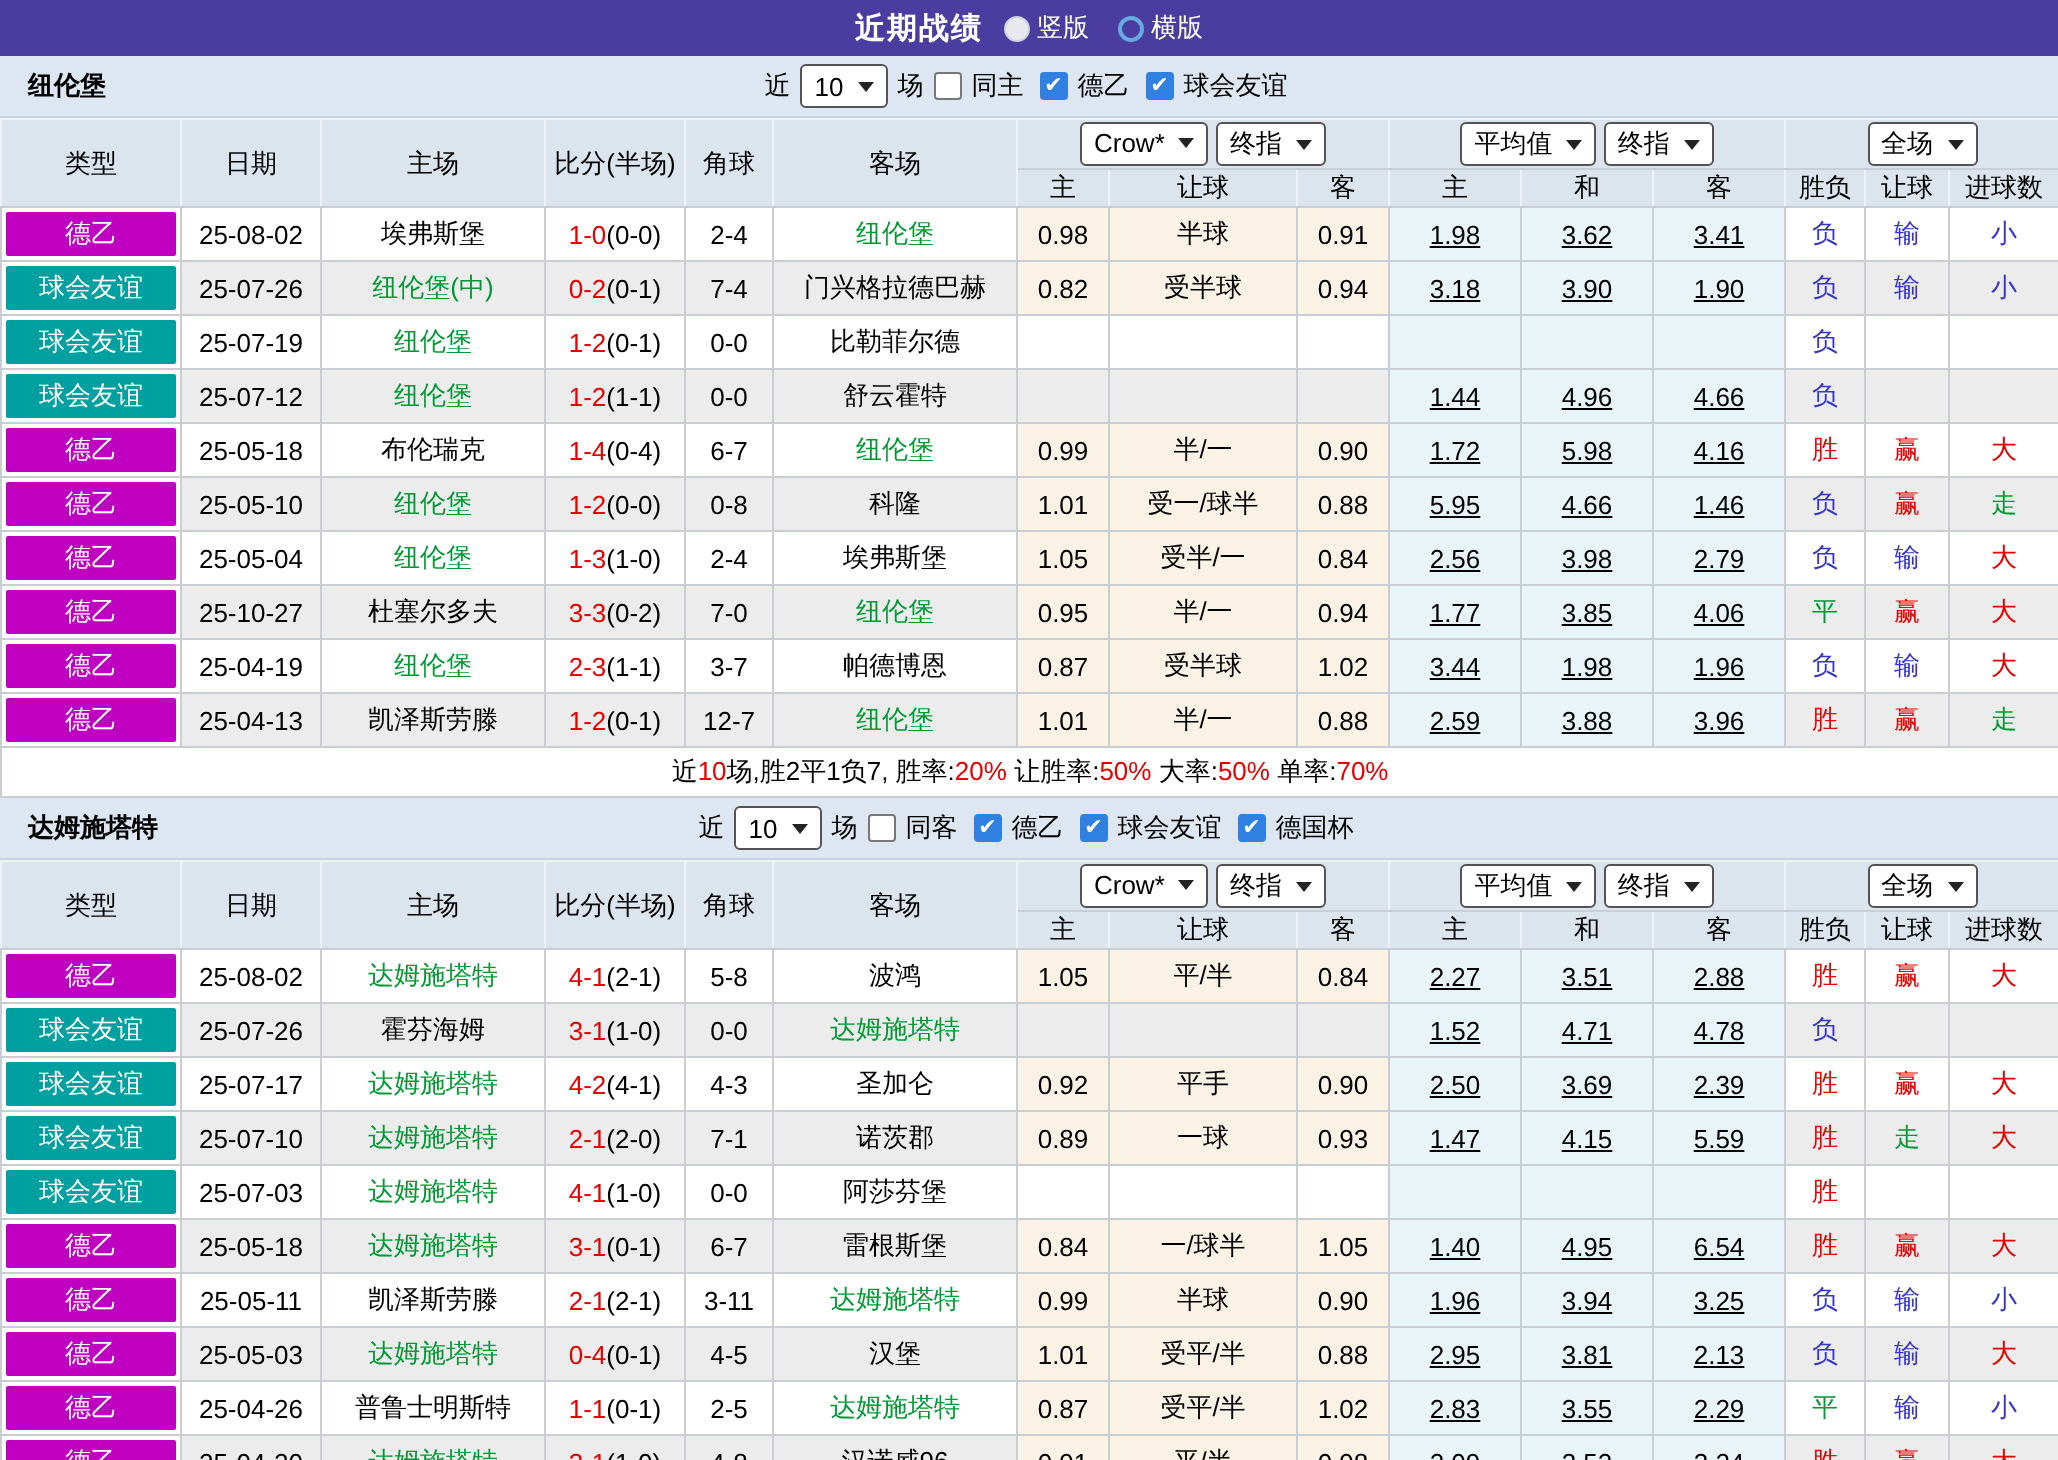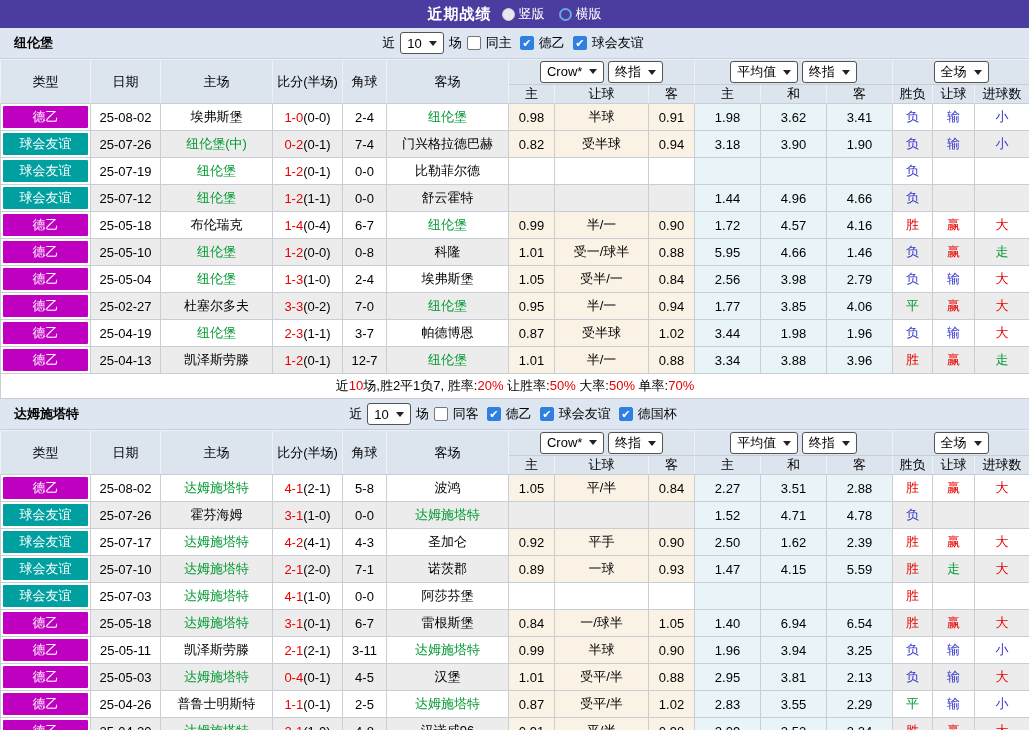--- a/index.html
+++ b/index.html
@@ -25,21 +25,21 @@
   .cblabel{margin-right:3px;}
   
   table{border-collapse:collapse;table-layout:fixed;width:1029px;}
   th,td{border:1px solid #c9cdd4;text-align:center;overflow:hidden;white-space:nowrap;padding:0;}
   thead th{background:#dce4ee;font-weight:normal;border-color:#eef1f6;border-bottom-color:#c9cdd4;}
   thead tr.ddrow th{height:24px;}
   thead tr.lblrow th{height:18px;}
   tbody td{height:26px;}
   tbody tr.even td{background:#ececec;}
   td.cream{background:#fbf2e6 !important;}
-  td.avgcol{background:#e9f4f9 !important;}
+  td.avgcol{background:#e9f4f9 !important;text-decoration:underline;}
   td.lgcell{padding:0;background:#fff !important;}
   .tag{margin:1px 2px;height:22px;line-height:22px;color:#fff;border-radius:1px;}
   .tmgreen{color:#009933;}
   .ftscore{color:#e60000;}
   .cr{color:#e60000;}
   .cb2{color:#3535cd;}
   .cg{color:#009933;}
   tr.summary td{height:24px;background:#fff;border-left:1px solid #c9cdd4;border-right:1px solid #c9cdd4;}
   .sumred{color:#e60000;}
 </style>
@@ -218,21 +218,21 @@
           </td>
           <td>25-05-18</td>
           <td>布伦瑞克</td>
           <td><span class="ftscore">1-4</span><span>(0-4)</span></td>
           <td>6-7</td>
           <td class="tmgreen">纽伦堡</td>
           <td class="cream">0.99</td>
           <td class="cream">半/一</td>
           <td class="cream">0.90</td>
           <td class="avgcol">1.72</td>
-          <td class="avgcol">4.57</td>
+          <td class="avgcol">5.98</td>
           <td class="avgcol">4.16</td>
           <td class="cr">胜</td>
           <td class="cr">赢</td>
           <td class="cr">大</td>
         </tr>
         <tr class="even">
           <td class="lgcell">
             <div class="tag" style="background: rgb(192, 0, 192);">德乙</div>
           </td>
           <td>25-05-10</td>
@@ -266,21 +266,21 @@
           <td class="avgcol">3.98</td>
           <td class="avgcol">2.79</td>
           <td class="cb2">负</td>
           <td class="cb2">输</td>
           <td class="cr">大</td>
         </tr>
         <tr class="even">
           <td class="lgcell">
             <div class="tag" style="background: rgb(192, 0, 192);">德乙</div>
           </td>
-          <td>25-02-27</td>
+          <td>25-10-27</td>
           <td>杜塞尔多夫</td>
           <td><span class="ftscore">3-3</span><span>(0-2)</span></td>
           <td>7-0</td>
           <td class="tmgreen">纽伦堡</td>
           <td class="cream">0.95</td>
           <td class="cream">半/一</td>
           <td class="cream">0.94</td>
           <td class="avgcol">1.77</td>
           <td class="avgcol">3.85</td>
           <td class="avgcol">4.06</td>
@@ -312,21 +312,21 @@
             <div class="tag" style="background: rgb(192, 0, 192);">德乙</div>
           </td>
           <td>25-04-13</td>
           <td>凯泽斯劳滕</td>
           <td><span class="ftscore">1-2</span><span>(0-1)</span></td>
           <td>12-7</td>
           <td class="tmgreen">纽伦堡</td>
           <td class="cream">1.01</td>
           <td class="cream">半/一</td>
           <td class="cream">0.88</td>
-          <td class="avgcol">3.34</td>
+          <td class="avgcol">2.59</td>
           <td class="avgcol">3.88</td>
           <td class="avgcol">3.96</td>
           <td class="cr">胜</td>
           <td class="cr">赢</td>
           <td class="cg">走</td>
         </tr>
         <tr class="summary">
           <td colspan="15"><span>近</span><span class="sumred">10</span><span>场,胜2平1负7, 胜率:</span><span class="sumred">20%</span><span> 让胜率:</span><span class="sumred">50%</span><span> 大率:</span><span class="sumred">50%</span><span> 单率:</span><span class="sumred">70%</span></td>
         </tr>
       </tbody>
@@ -452,21 +452,21 @@
           </td>
           <td>25-07-17</td>
           <td class="tmgreen">达姆施塔特</td>
           <td><span class="ftscore">4-2</span><span>(4-1)</span></td>
           <td>4-3</td>
           <td>圣加仑</td>
           <td class="cream">0.92</td>
           <td class="cream">平手</td>
           <td class="cream">0.90</td>
           <td class="avgcol">2.50</td>
-          <td class="avgcol">1.62</td>
+          <td class="avgcol">3.69</td>
           <td class="avgcol">2.39</td>
           <td class="cr">胜</td>
           <td class="cr">赢</td>
           <td class="cr">大</td>
         </tr>
         <tr class="even">
           <td class="lgcell">
             <div class="tag" style="background: rgb(0, 160, 160);">球会友谊</div>
           </td>
           <td>25-07-10</td>
@@ -509,21 +509,21 @@
           </td>
           <td>25-05-18</td>
           <td class="tmgreen">达姆施塔特</td>
           <td><span class="ftscore">3-1</span><span>(0-1)</span></td>
           <td>6-7</td>
           <td>雷根斯堡</td>
           <td class="cream">0.84</td>
           <td class="cream">一/球半</td>
           <td class="cream">1.05</td>
           <td class="avgcol">1.40</td>
-          <td class="avgcol">6.94</td>
+          <td class="avgcol">4.95</td>
           <td class="avgcol">6.54</td>
           <td class="cr">胜</td>
           <td class="cr">赢</td>
           <td class="cr">大</td>
         </tr>
         <tr>
           <td class="lgcell">
             <div class="tag" style="background: rgb(192, 0, 192);">德乙</div>
           </td>
           <td>25-05-11</td>

